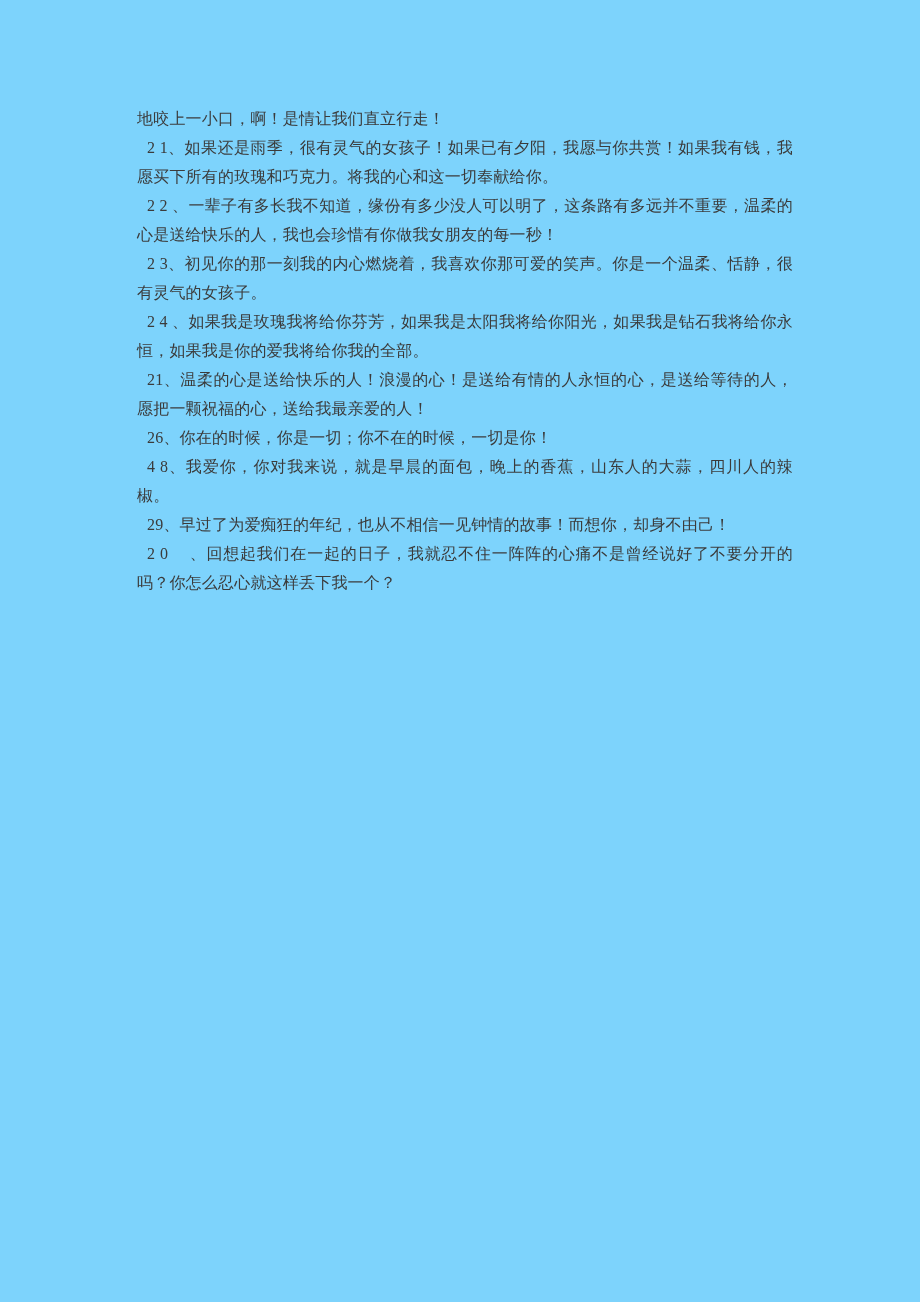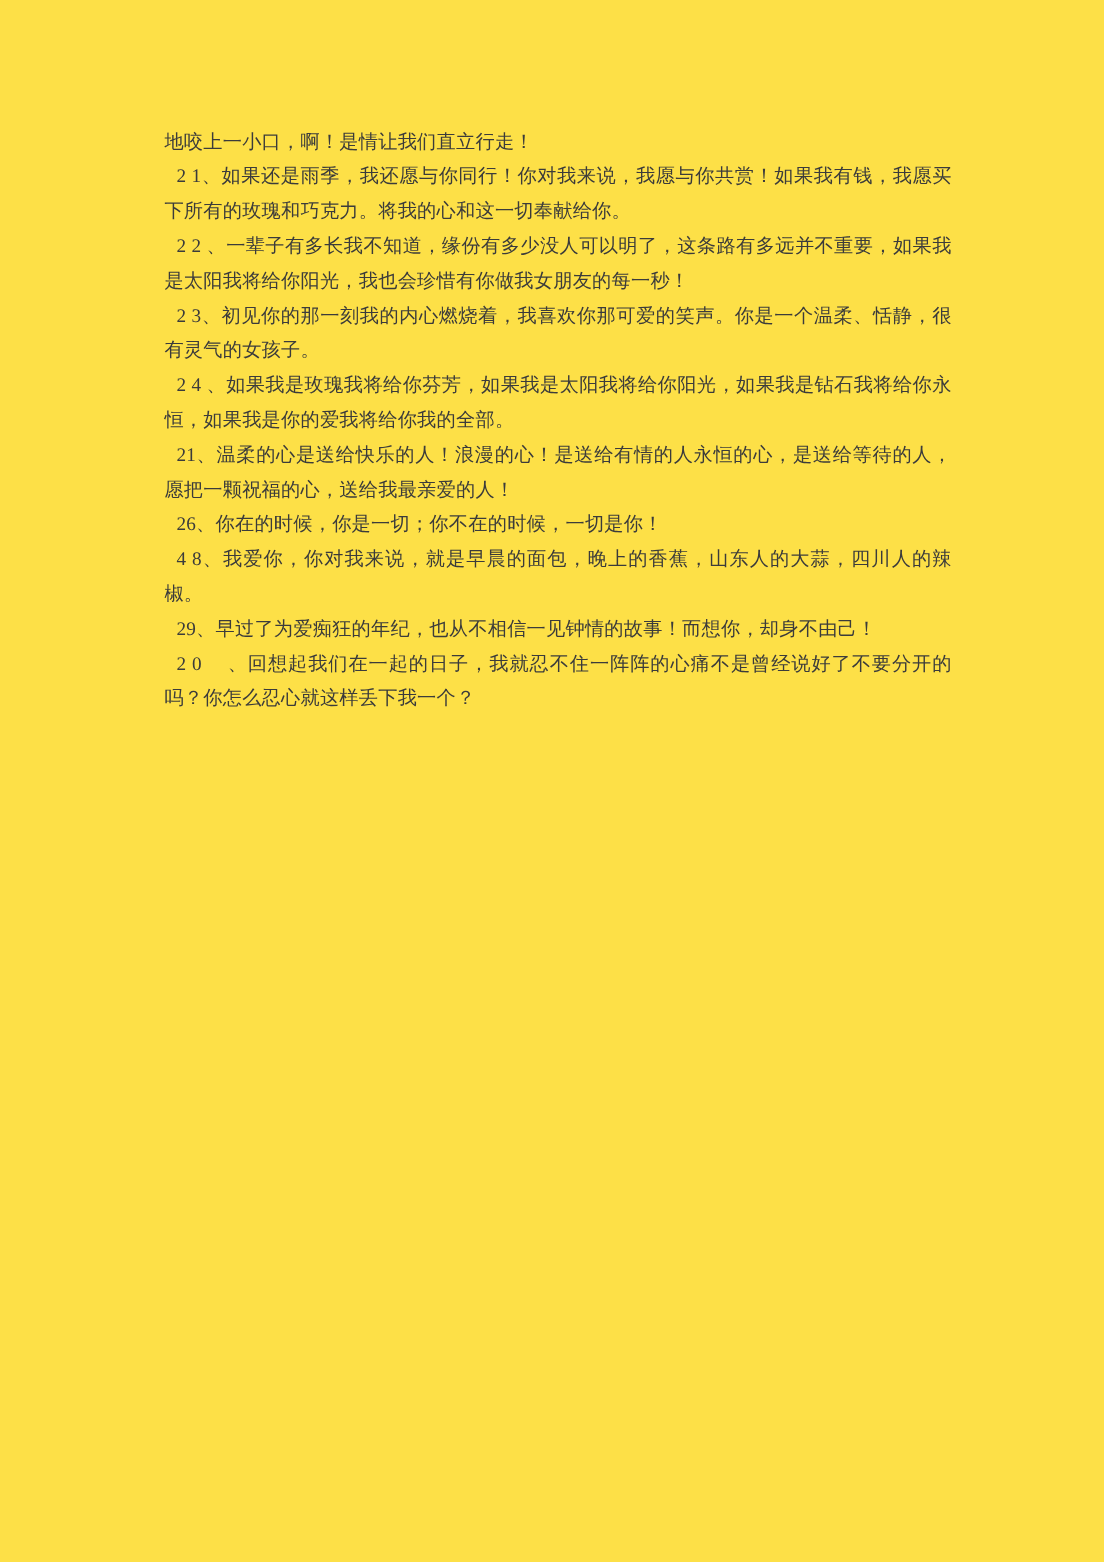--- a/index.html
+++ b/index.html
@@ -4,21 +4,21 @@
 <style>
   html, body {
     margin: 0;
     padding: 0;
     background: #ffffff;
   }
   .page {
     position: relative;
     width: 920px;
     height: 1302px;
-    background: #fde047;
+    background: #7dd3fc;
     overflow: hidden;
     font-family: "Liberation Serif", "DejaVu Serif", serif;
   }
   .content {
     position: absolute;
     top: 104px;
     left: 137px;
     width: 656px;
   }
   .para {
@@ -41,23 +41,23 @@
   }
 </style>
 </head>
 <body>
 
 <div class="page">
   <div class="content">
 
     <p class="para"><span>地咬上一小口，啊！是情让我们直立行走！</span></p>
 
-    <p class="para numbered"><span class="num">2 1、</span><span>如果还是雨季，我还愿与你同行！你对我来说，我愿与你共赏！如果我有钱，我愿买下所有的玫瑰和巧克力。将我的心和这一切奉献给你。</span></p>
+    <p class="para numbered"><span class="num">2 1、</span><span>如果还是雨季，很有灵气的女孩子！如果已有夕阳，我愿与你共赏！如果我有钱，我愿买下所有的玫瑰和巧克力。将我的心和这一切奉献给你。</span></p>
 
-    <p class="para numbered"><span class="num">2 2 、</span><span>一辈子有多长我不知道，缘份有多少没人可以明了，这条路有多远并不重要，如果我是太阳我将给你阳光，我也会珍惜有你做我女朋友的每一秒！</span></p>
+    <p class="para numbered"><span class="num">2 2 、</span><span>一辈子有多长我不知道，缘份有多少没人可以明了，这条路有多远并不重要，温柔的心是送给快乐的人，我也会珍惜有你做我女朋友的每一秒！</span></p>
 
     <p class="para numbered"><span class="num">2 3、</span><span>初见你的那一刻我的内心燃烧着，我喜欢你那可爱的笑声。你是一个温柔、恬静，很有灵气的女孩子。</span></p>
 
     <p class="para numbered"><span class="num">2 4 、</span><span>如果我是玫瑰我将给你芬芳，如果我是太阳我将给你阳光，如果我是钻石我将给你永恒，如果我是你的爱我将给你我的全部。</span></p>
 
     <p class="para numbered"><span class="num">21、</span><span>温柔的心是送给快乐的人！浪漫的心！是送给有情的人永恒的心，是送给等待的人，愿把一颗祝福的心，送给我最亲爱的人！</span></p>
 
     <p class="para numbered"><span class="num">26、</span><span>你在的时候，你是一切；你不在的时候，一切是你！</span></p>
 
 

